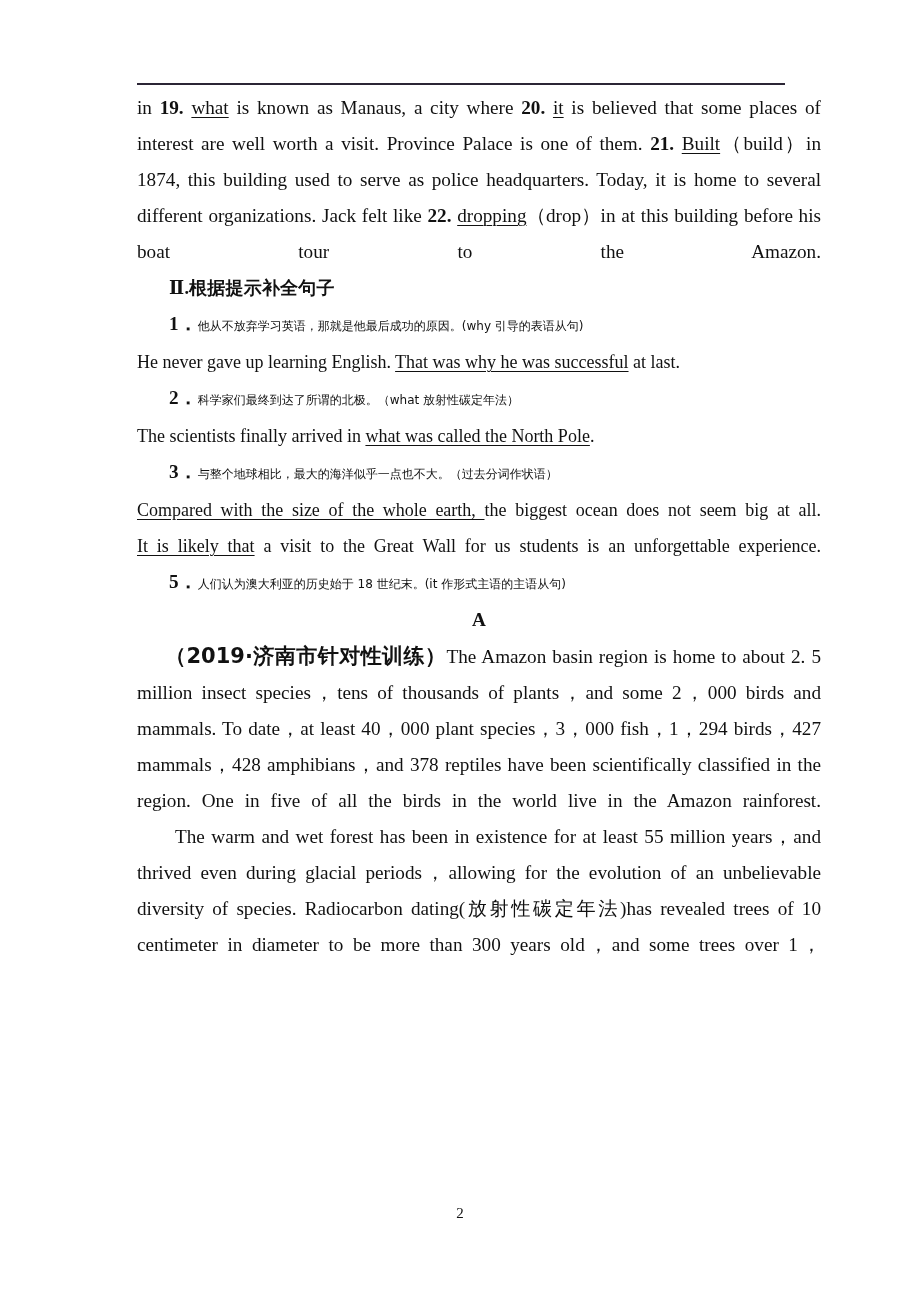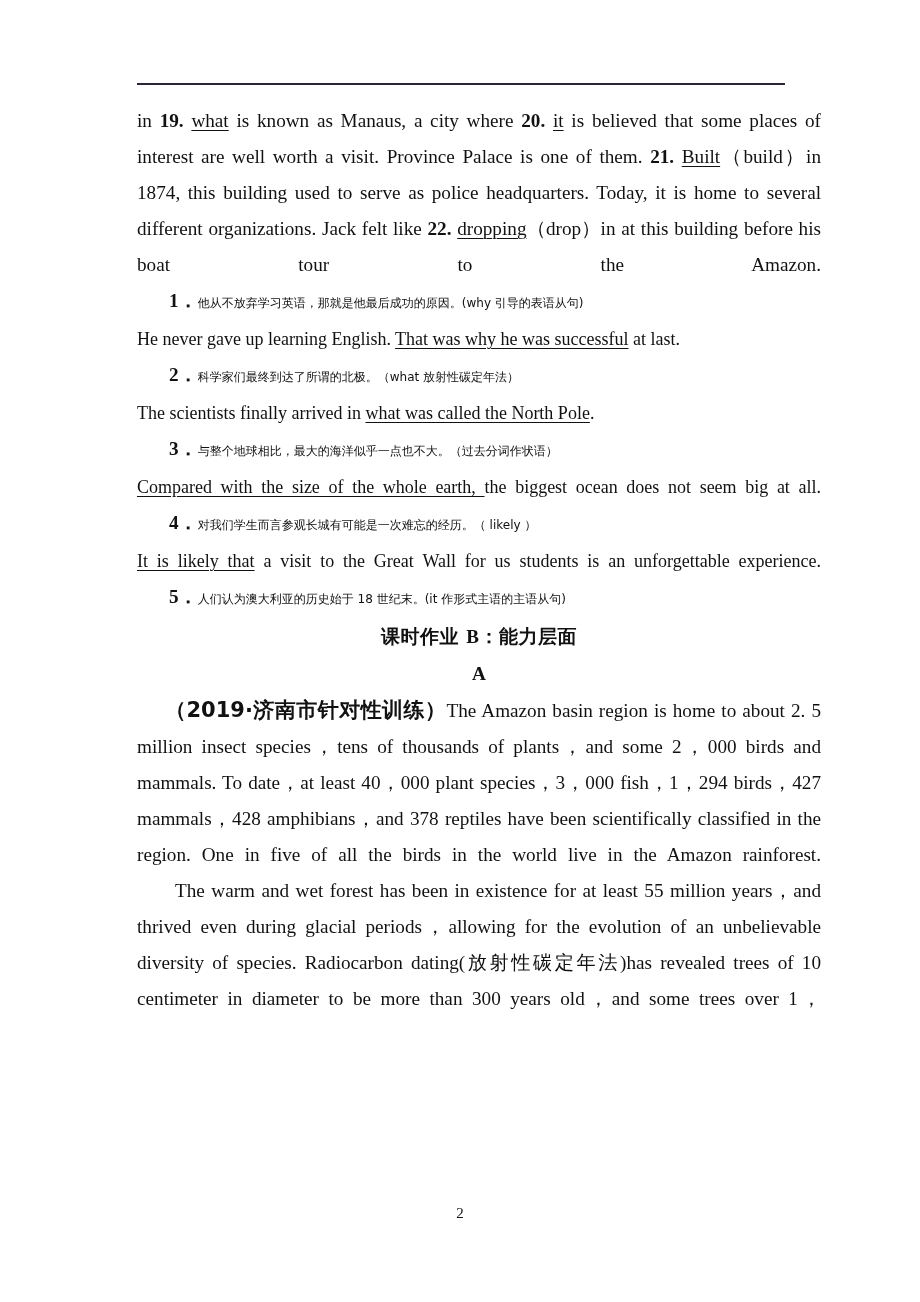--- a/index.html
+++ b/index.html
@@ -29,21 +29,21 @@
     left: 137px;
     top: 83px;
     width: 648px;
     height: 0;
     border-top: 2px solid #2b2535;
   }
 
   .content {
     position: absolute;
     left: 137px;
-    top: 103px;
+    top: 90px;
     width: 684px;
   }
 
   
   .para {
     font-size: 19.2px;
     line-height: 36px;
     text-align: justify;
     text-justify: inter-word;
     margin: 0;
@@ -170,36 +170,35 @@
 <body>
 
 <div class="page">
 
   <div class="header-rule"></div>
 
   <div class="content">
 
     <p class="para last-line-justify"><span>in </span><span class="bold">19.</span> <span class="u">what</span><span> is known as Manaus, a city where </span><span class="bold">20.</span> <span class="u">it</span><span> is believed that some places of interest are well worth a visit. Province Palace is one of them. </span><span class="bold">21.</span> <span class="u">Built</span><span>（build）in 1874, this building used to serve as police headquarters. Today, it is home to several different organizations. Jack felt like </span><span class="bold">22.</span> <span class="u">dropping</span><span>（drop）in at this building before his boat tour to the Amazon.</span></p>
 
+    <p class="sec-heading"><span class="rn">Ⅱ</span><span class="rn">.</span><span>根据提示补全句子</span></p>
 
     <p class="q-line"><span class="q-num">1．</span><span class="cjk">他从不放弃学习英语，那就是他最后成功的原因。(why 引导的表语从句)</span></p>
     <p class="ans"><span>He never gave up learning English.  </span><span class="u">That was why he was successful</span><span> at last.</span></p>
 
     <p class="q-line"><span class="q-num">2．</span><span class="cjk">科学家们最终到达了所谓的北极。（what 放射性碳定年法）</span></p>
     <p class="ans"><span>The scientists finally arrived in </span><span class="u">what was called the North Pole</span><span>.</span></p>
 
     <p class="q-line"><span class="q-num">3．</span><span class="cjk">与整个地球相比，最大的海洋似乎一点也不大。（过去分词作状语）</span></p>
     <p class="ans stretch"><span class="u">Compared with the size of the whole earth, </span><span>the biggest ocean does not seem big at all.</span></p>
 
-    <p class="q-line"><span class="q-num">4．</span><span class="cjk">对我们学生而言参观长城有可能是一次难忘的经历。（ likely ）</span></p>
     <p class="ans stretch"><span class="u">It is likely that</span><span> a visit to the Great Wall for us students is an unforgettable experience.</span></p>
 
     <p class="q-line"><span class="q-num">5．</span><span class="cjk">人们认为澳大利亚的历史始于 18 世纪末。(it 作形式主语的主语从句)</span></p>
 
-    <p class="work-title"><span>课时作业 </span><span class="rn">B</span><span>：能力层面</span></p>
 
 
     <p class="passage-letter">A</p>
 
     <p class="para last-line-justify indent-1"><span class="source-tag">（2019·济南市针对性训练）</span><span>The Amazon basin region is home to about 2. 5 million insect species，tens of thousands of plants，and some 2，000 birds and mammals. To date，at least 40，000 plant species，3，000 fish，1，294 birds，427 mammals，428 amphibians，and 378 reptiles have been scientifically classified in the region. One in five of all the birds in the world live in the Amazon rainforest.</span></p>
 
     <p class="para last-line-justify indent-2">The warm and wet forest has been in existence for at least 55 million years，and thrived even during glacial periods，allowing for the evolution of an unbelievable diversity of species.  Radiocarbon dating(放射性碳定年法)has revealed trees of 10 centimeter in diameter to be more than 300 years old，and some trees over 1，</p>
 
   </div>
 

